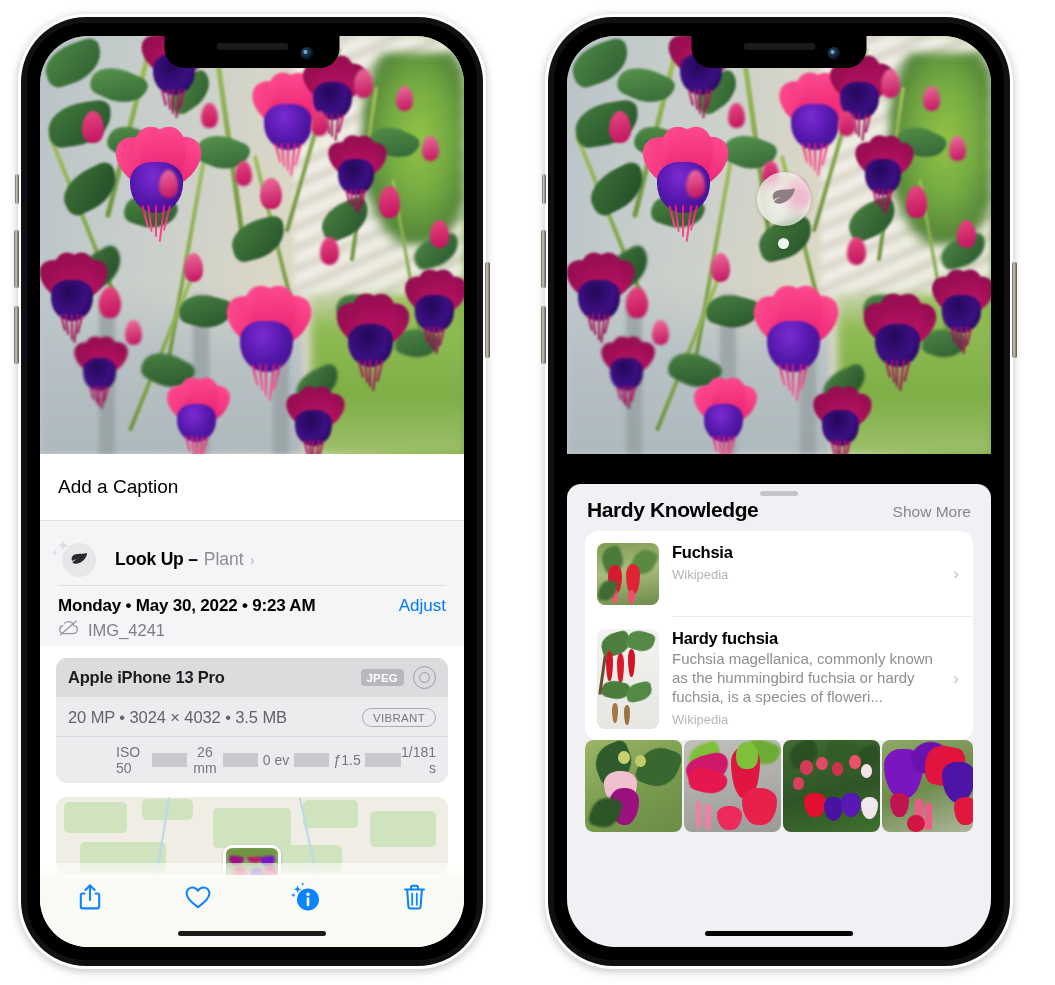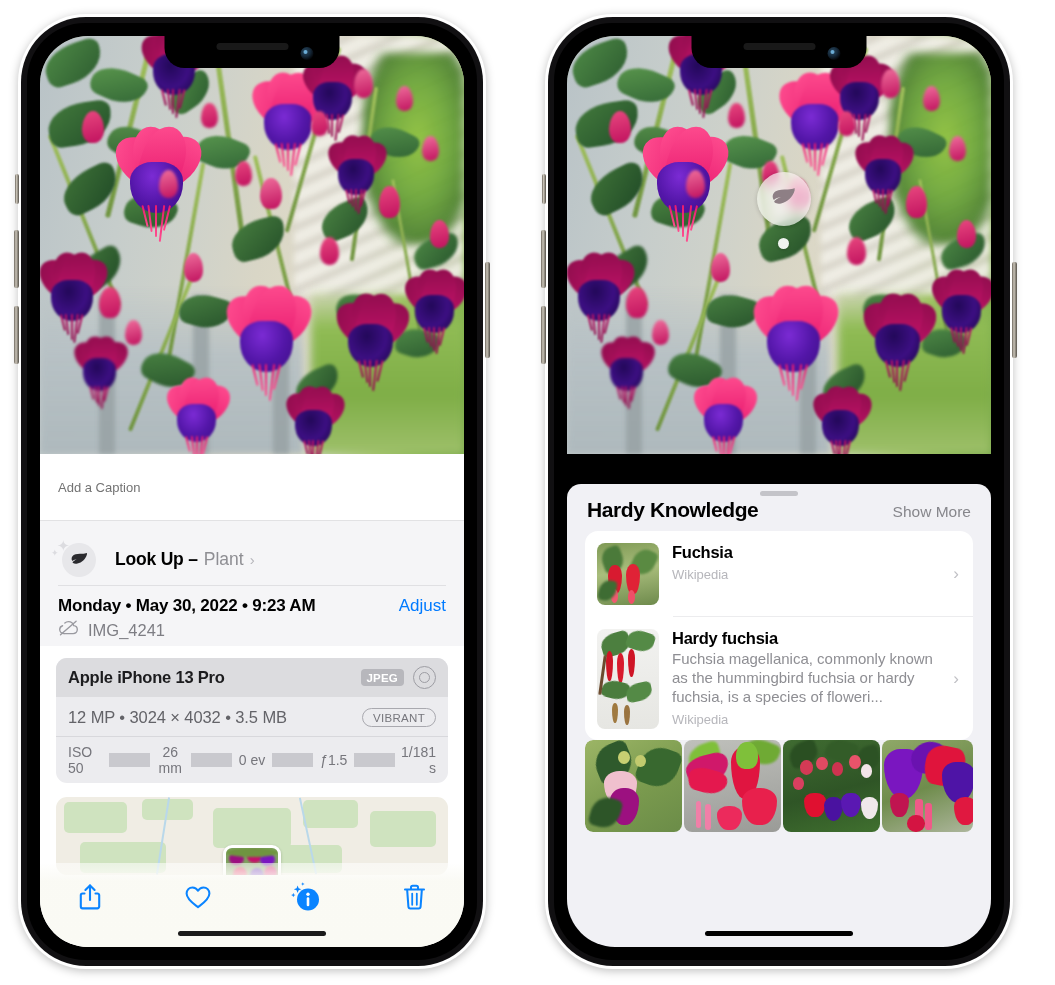--- a/index.html
+++ b/index.html
@@ -89,21 +89,21 @@
     background:rgba(255,255,255,.62);backdrop-filter:blur(6px);
     display:flex;align-items:center;justify-content:center;z-index:30;
     box-shadow:0 1px 4px rgba(0,0,0,.18);}
   .leaf-dot{position:absolute;width:11px;height:11px;border-radius:50%;
     background:rgba(255,255,255,.92);z-index:30;box-shadow:0 1px 3px rgba(0,0,0,.2);}
 
   
   .sheet{position:absolute;left:0;right:0;top:418px;bottom:0;
     background:#ffffff;z-index:20;overflow:hidden;}
   .caption-row{height:66px;display:flex;align-items:center;padding:0 18px;background:#fff;}
-  .caption-ph{color:#737373;font-size:13px;}
+  .caption-ph{color:#000000;font-size:19px;}
   .hair{height:1px;background:#e2e2e4;}
 
   .lookup-block{background:#f5f5f7;padding:12px 18px 0;}
   .lookup-row{display:flex;align-items:center;height:52px;position:relative;}
   .lookup-icon-wrap{position:relative;width:40px;height:40px;margin-right:17px;flex:0 0 auto;}
   .lookup-circ{position:absolute;left:4px;top:4px;width:34px;height:34px;border-radius:50%;
     background:#e7e7ea;display:flex;align-items:center;justify-content:center;}
   .spk{position:absolute;color:#dcdce0;}
   .spk.a{left:-1px;top:-2px;font-size:15px;}
   .spk.b{left:-7px;top:9px;font-size:9px;}
@@ -130,21 +130,21 @@
     display:flex;align-items:center;justify-content:center;}
   .aperture i{display:block;width:9px;height:9px;border-radius:50%;border:1.6px solid #9d9da3;}
   .cam-body{padding:8px 12px 9px;}
   .cam-line1{font-size:16.5px;color:#636368;letter-spacing:-.1px;}
   .cam-line2row{display:flex;align-items:center;justify-content:space-between;margin-top:3px;}
   .cam-line2{font-size:16.5px;color:#636368;letter-spacing:-.1px;}
   .badge-vibrant{border:1.2px solid #a9a9af;border-radius:11px;color:#76767c;
     font-size:11.5px;padding:2.5px 10px;letter-spacing:.3px;}
   .cam-foot{display:flex;align-items:center;border-top:1px solid #d8d8dc;padding:7px 12px;}
   .cam-foot span{font-size:14px;color:#76767c;flex:1;text-align:center;}
-  .cam-foot span:first-child{text-align:left;}
+  .cam-foot span:first-child{text-align:left;margin-left:48px;}
   .cam-foot span:last-child{text-align:right;}
   .cam-sep{width:1px;height:14px;background:#c9c9ce;flex:0 0 auto;}
 
   .mapcard{margin:14px 16px 0;height:78px;border-radius:11px;overflow:hidden;position:relative;
     background:#f0ede4;}
   .mg{position:absolute;background:#cfe3bf;border-radius:5px;}
   .mroad{position:absolute;background:#b9d8ea;}
   .mapcard .pin{position:absolute;left:50%;transform:translateX(-50%);bottom:-14px;
     width:58px;height:44px;border-radius:9px;background:#fff;padding:3px;box-sizing:border-box;
     box-shadow:0 1px 3px rgba(0,0,0,.22);}
@@ -447,21 +447,21 @@
           <span class="cam-name">Apple iPhone 13 Pro</span>
           <span class="cam-head-right">
             <span class="badge-jpeg">JPEG</span>
             <span class="aperture">
                 <i></i>
               </span>
           </span>
         </div>
         <div class="cam-body">
           <div class="cam-line2row">
-            <span class="cam-line2">12 MP • 3024 × 4032 • 3.5 MB</span>
+            <span class="cam-line2">20 MP • 3024 × 4032 • 3.5 MB</span>
             <span class="badge-vibrant">VIBRANT</span>
           </div>
         </div>
         <div class="cam-foot">
           <span>ISO 50</span>
           <span class="cam-sep"></span>
           <span>26 mm</span>
           <span class="cam-sep"></span>
           <span>0 ev</span>
           <span class="cam-sep"></span>

